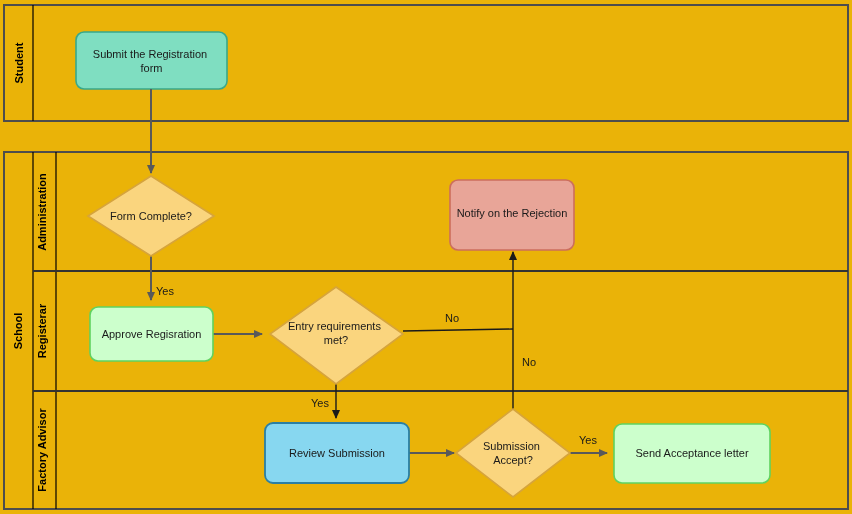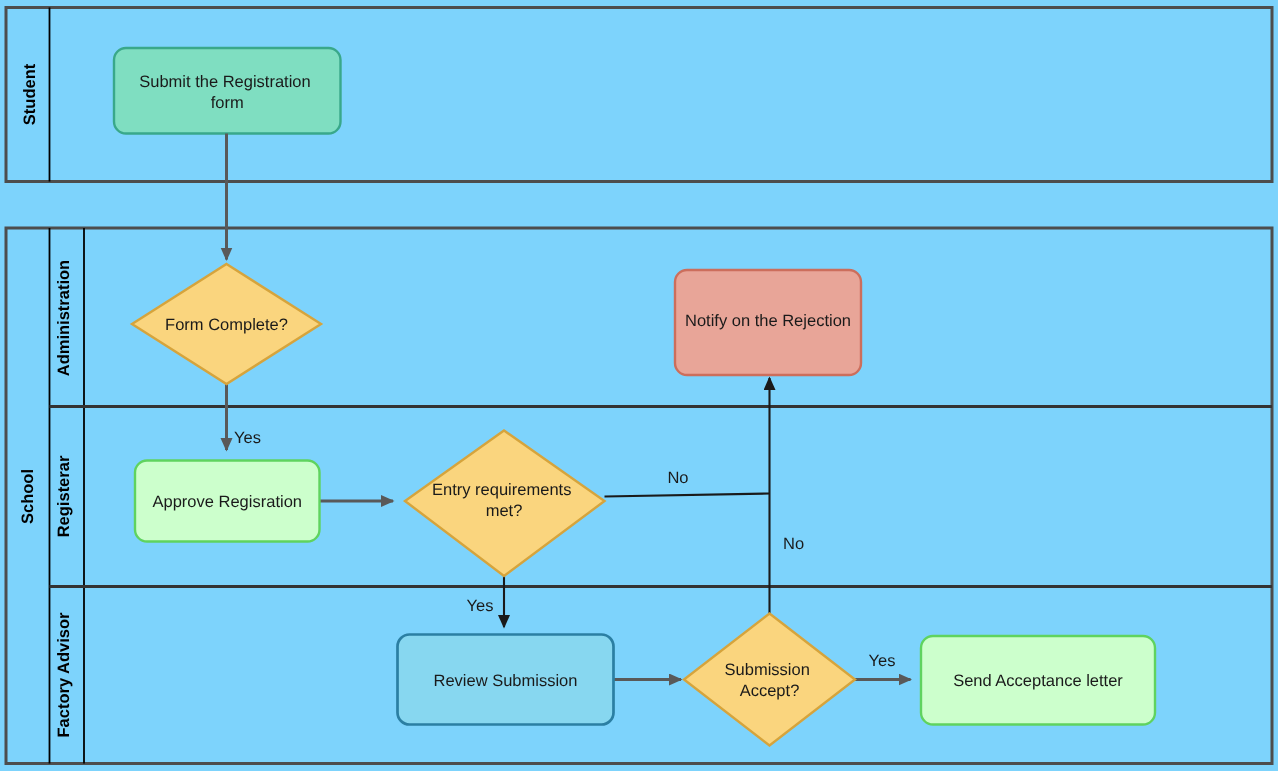--- a/index.html
+++ b/index.html
@@ -4,21 +4,21 @@
 <style>
   html, body {
     margin: 0;
     padding: 0;
     background: #ffffff;
   }
   #canvas {
     position: relative;
     width: 852px;
     height: 514px;
-    background: #7dd3fc;
+    background: #eab308;
     font-family: "Liberation Sans", sans-serif;
     overflow: hidden;
   }
   svg.layer {
     position: absolute;
     left: 0;
     top: 0;
     width: 852px;
     height: 514px;
   }

